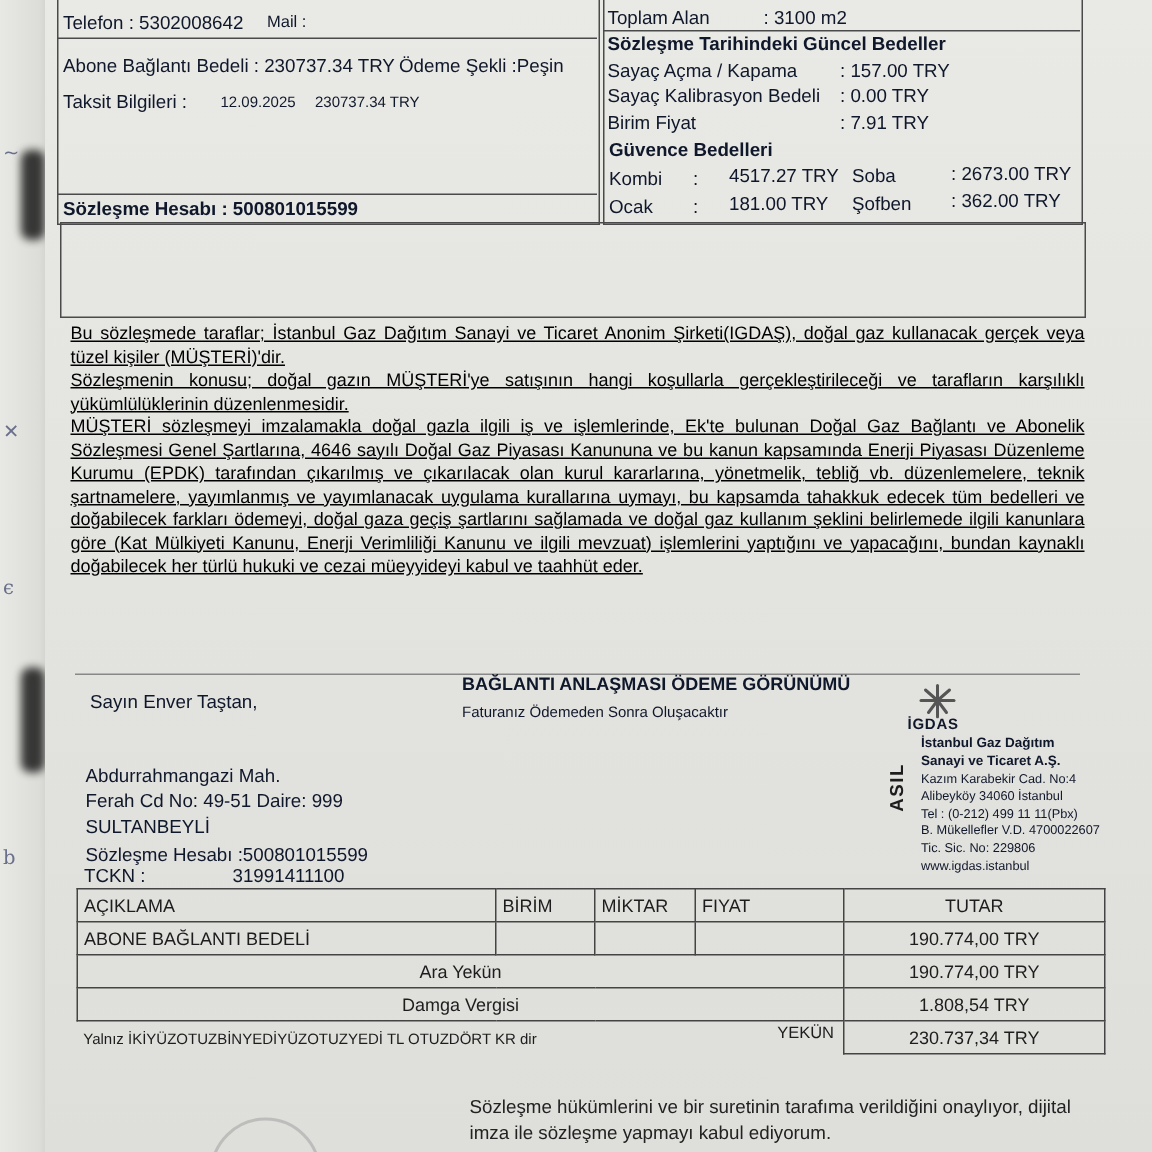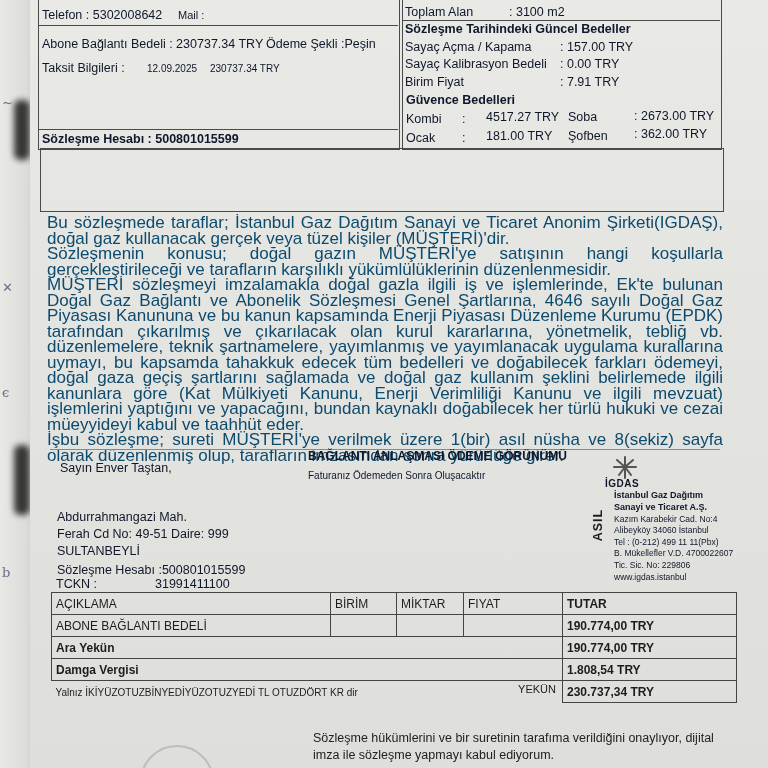--- a/index.html
+++ b/index.html
@@ -15,25 +15,25 @@
   }
   .left-strip .scribble { position:absolute; left:2px; color:#6a6f8c; font-size:13px; font-family:"DejaVu Serif", serif; }
   .smudge { position:absolute; left:14px; width:16px; background:#1a1a1a; filter:blur(3px); border-radius:6px; opacity:.85; }
   .page {
     position:absolute; left:30px; top:0; width:738px; height:768px;
     background:linear-gradient(180deg,#e9e9e6 0%,#e4e4e1 40%,#dededb 100%);
   }
   .box { position:absolute; border:1.5px solid #4a4a4a; }
   .t { position:absolute; white-space:nowrap; font-size:12.5px; color:#0f172a; }
   .b { font-weight:bold; }
-  .para { position:absolute; left:47px; width:676px; font-size:17px; line-height:15.5px; text-align:justify; color:#0c4a6e; }
+  .para { position:absolute; left:47px; width:676px; font-size:12px; line-height:15.5px; text-align:justify; color:#000000;text-decoration:underline; }
   .para p { margin:0; }
   table.items { position:absolute; border-collapse:collapse; font-size:12px;padding-left:16px; }
   table.items td { border:1.3px solid #444; padding:1px 4px; height:19px; }
-  .r { text-align:left;font-weight:bold; }
+  .r { text-align:center; }
   .logo { position:absolute; left:612px; top:455px; width:26px; height:24px; }
   .asil { position:absolute; left:582px; top:518px; transform:rotate(-90deg); font-size:12.5px; font-weight:bold; letter-spacing:1px; }
   .stamp { position:absolute; left:140px; top:745px; width:70px; height:70px; border-radius:50%; border:2px solid #bdbdbb; }
 </style>
 </head>
 <body>
 
 <div class="left-strip">
   <span class="scribble" style="top:95px">~</span>
   <span class="scribble" style="top:280px">✕</span>
@@ -79,21 +79,20 @@
 <span class="t" style="left:486px;top:129px">181.00 TRY</span>
 <span class="t" style="left:568px;top:129px">Şofben</span>
 <span class="t" style="left:634px;top:127px">: 362.00 TRY</span>
 
 <div class="box" style="left:40px;top:148px;width:682px;height:62px;"></div>
 
 <div class="para" style="top:215px">
   <p>Bu sözleşmede taraflar; İstanbul Gaz Dağıtım Sanayi ve Ticaret Anonim Şirketi(IGDAŞ), doğal gaz kullanacak gerçek veya tüzel kişiler (MÜŞTERİ)'dir.</p>
   <p>Sözleşmenin konusu; doğal gazın MÜŞTERİ'ye satışının hangi koşullarla gerçekleştirileceği ve tarafların karşılıklı yükümlülüklerinin düzenlenmesidir.</p>
   <p>MÜŞTERİ sözleşmeyi imzalamakla doğal gazla ilgili iş ve işlemlerinde, Ek'te bulunan Doğal Gaz Bağlantı ve Abonelik Sözleşmesi Genel Şartlarına, 4646 sayılı Doğal Gaz Piyasası Kanununa ve bu kanun kapsamında Enerji Piyasası Düzenleme Kurumu (EPDK) tarafından çıkarılmış ve çıkarılacak olan kurul kararlarına, yönetmelik, tebliğ vb. düzenlemelere, teknik şartnamelere, yayımlanmış ve yayımlanacak uygulama kurallarına  uymayı, bu kapsamda tahakkuk edecek tüm bedelleri ve doğabilecek farkları ödemeyi, doğal gaza geçiş şartlarını sağlamada ve doğal gaz kullanım şeklini belirlemede ilgili kanunlara göre (Kat Mülkiyeti Kanunu, Enerji Verimliliği Kanunu ve ilgili mevzuat) işlemlerini yaptığını ve yapacağını, bundan kaynaklı doğabilecek her türlü hukuki ve cezai müeyyideyi kabul ve taahhüt eder.</p>
-  <p>İşbu sözleşme; sureti MÜŞTERİ'ye verilmek üzere 1(bir) asıl nüsha ve 8(sekiz) sayfa olarak düzenlenmiş olup, tarafların imzasından sonra yürürlüğe girer.</p>
 </div>
 
 <div class="box" style="left:50px;top:449px;width:670px;height:0;border-width:1px 0 0 0;border-color:#888;"></div>
 
 <span class="t" style="left:60px;top:461px">Sayın Enver Taştan,</span>
 <span class="t b" style="left:308px;top:449px;font-size:12px">BAĞLANTI ANLAŞMASI ÖDEME GÖRÜNÜMÜ</span>
 <span class="t" style="left:308px;top:470px;font-size:10px">Faturanız Ödemeden Sonra Oluşacaktır</span>
 <span class="asil">ASIL</span>
 
 <span class="t" style="left:57px;top:510px">Abdurrahmangazi Mah.</span>

